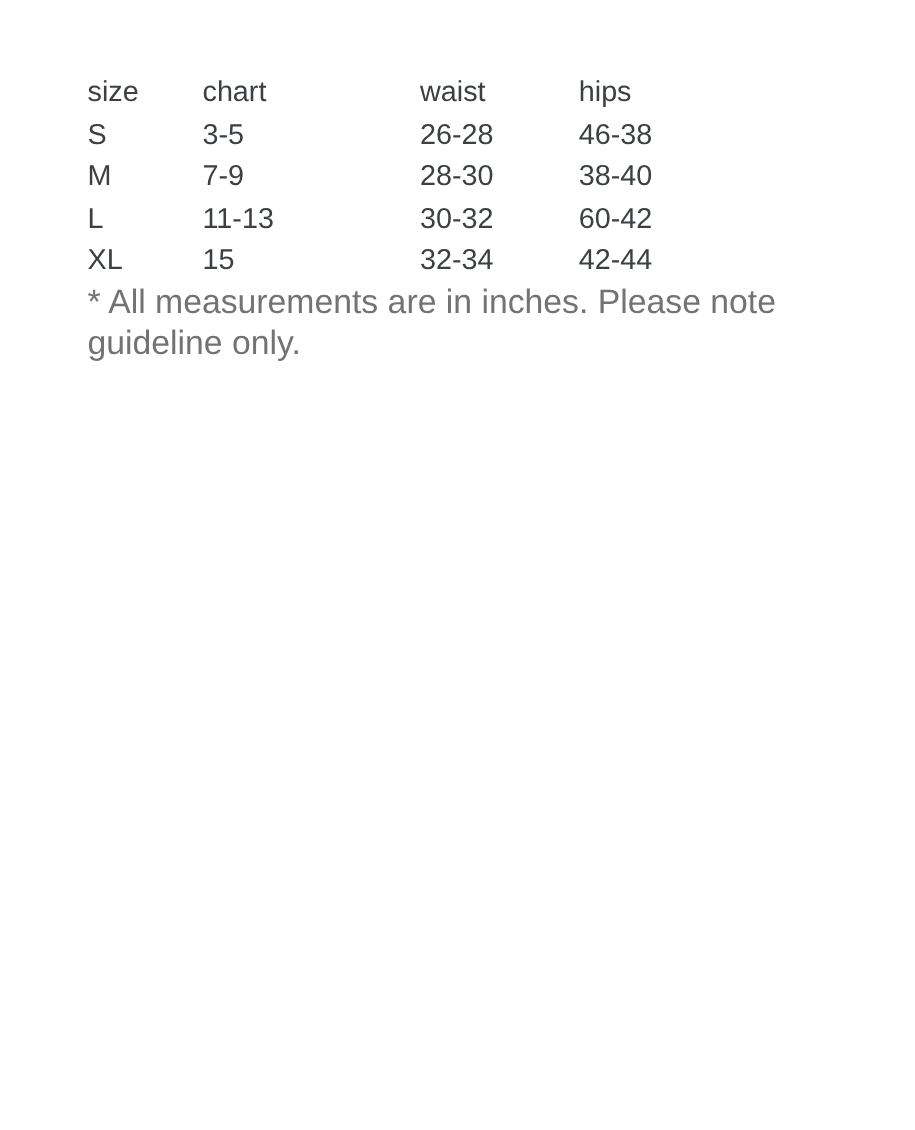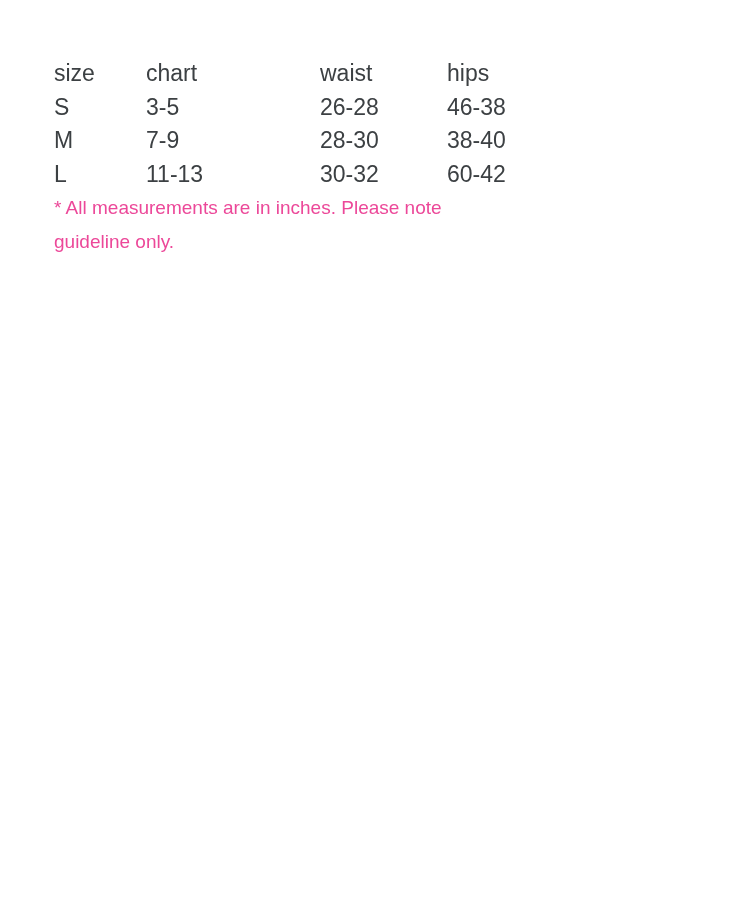--- a/index.html
+++ b/index.html
@@ -8,21 +8,21 @@
   }
   body {
     width: 732px;
     height: 904px;
     background: #ffffff;
     font-family: "Liberation Sans", sans-serif;
     color: #3c4043;
     overflow: hidden;
   }
   .content {
-    padding: 57px 0 0 54px;
+    padding: 57px 0 0 70px;
   }
   table.size-chart {
     border-collapse: collapse;
     border: none;
   }
   table.size-chart th,
   table.size-chart td {
     font-weight: normal;
     text-align: left;
     vertical-align: top;
@@ -30,23 +30,23 @@
     font-size: 23px;
     line-height: 33.5px;
     white-space: nowrap;
     color: #3c4043;
   }
   .col-size   { width: 92px;  }
   .col-number { width: 174px; }
   .col-waist  { width: 127px; }
   .col-hips   { width: auto;  }
   .note {
-    font-size: 19px;
+    font-size: 27px;
     line-height: 33.5px;
-    color: #ec4899;
+    color: #737373;
     max-width: 520px;
   }
   .note-line {
     white-space: nowrap;
   }
 </style>
 </head>
 <body>
 
 <div class="content">
@@ -78,20 +78,26 @@
         <td>7-9</td>
         <td>28-30</td>
         <td>38-40</td>
       </tr>
       <tr>
         <td>L</td>
         <td>11-13</td>
         <td>30-32</td>
         <td>60-42</td>
       </tr>
+      <tr>
+        <td>XL</td>
+        <td>15</td>
+        <td>32-34</td>
+        <td>42-44</td>
+      </tr>
     </tbody>
   </table>
 
   <div class="note">
     <div class="note-line">* All measurements are in inches. Please note</div>
     <div class="note-line">guideline only.</div>
   </div>
 
 </div>
 

